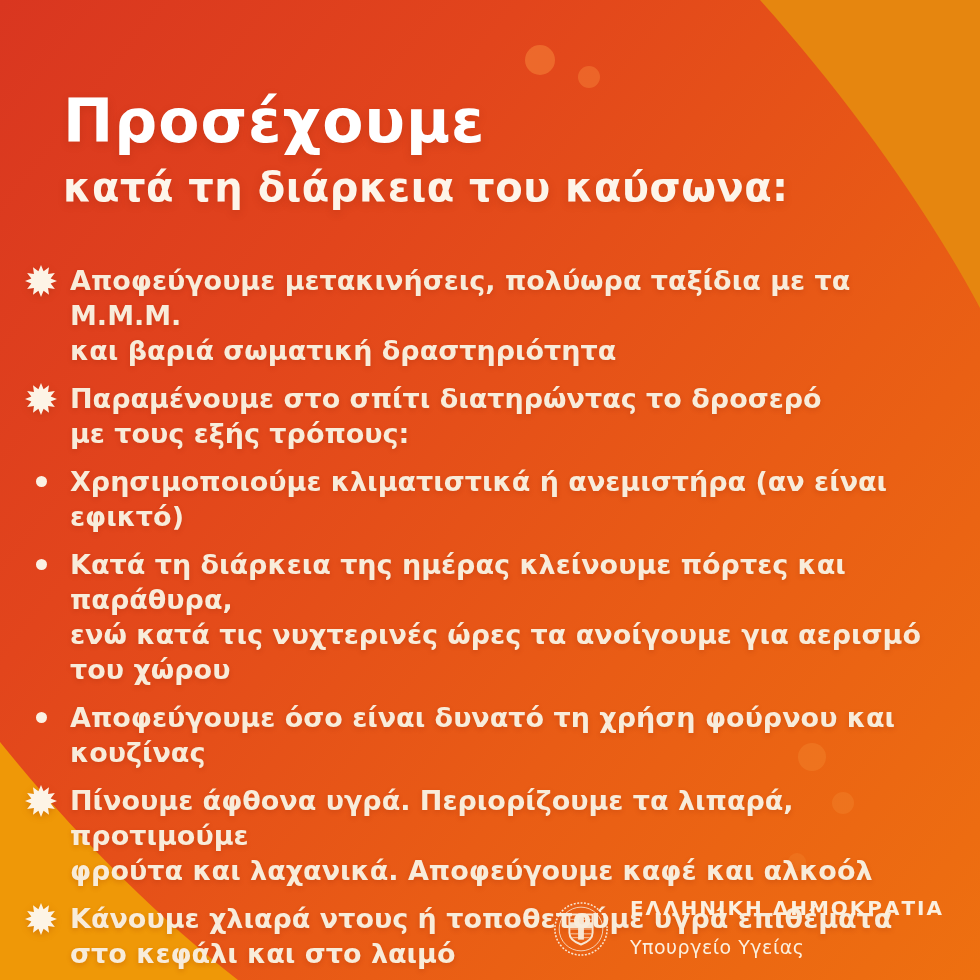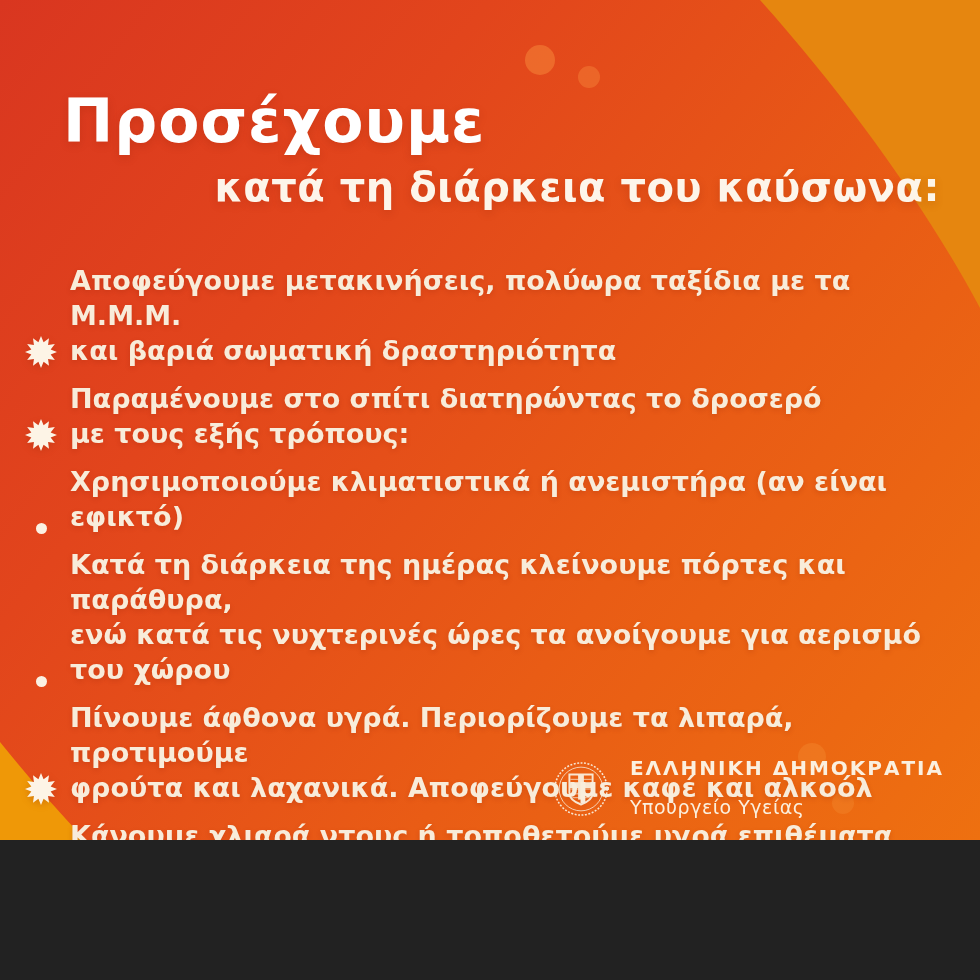--- a/index.html
+++ b/index.html
@@ -1,35 +1,35 @@
 <!DOCTYPE html>
 <html lang="el"><head>
 <meta charset="utf-8">
 <style>
   html,body{margin:0;padding:0;background:#222;}
   .poster{
     position:relative;
-    width:980px;height:840px;
+    width:980px;height:980px;
     overflow:hidden;
     background:linear-gradient(128deg,#d93620 0%,#e2451c 30%,#e95c15 65%,#ee7010 100%);
     font-family:"DejaVu Sans","Liberation Sans",sans-serif;
   }
   .bg-decor{position:absolute;inset:0;width:980px;height:980px;display:block;}
   .content{position:absolute;inset:0;}
   .header{margin:90px 40px 0 63px;}
   .title{
     margin:0;color:#ffffff;font-size:60px;font-weight:bold;line-height:1.05;
     letter-spacing:1px;text-shadow:0 3px 8px rgba(140,30,0,.22);
   }
   .subtitle{
     margin:12px 0 0 0;color:#fdf5ea;font-size:40px;font-weight:bold;line-height:1.1;
-    letter-spacing:.5px;text-shadow:0 3px 8px rgba(140,30,0,.22);text-align:right;
+    letter-spacing:.5px;text-shadow:0 3px 8px rgba(140,30,0,.22);
   }
   .tips{margin:54px 20px 0 24px;}
-  .tip{display:flex;align-items:flex-end;margin-bottom:13px;}
+  .tip{display:flex;align-items:flex-start;margin-bottom:13px;}
   .tip:last-child{margin-bottom:0;}
   .icon-box{flex:0 0 34px;width:34px;display:flex;justify-content:center;margin-right:12px;}
   .sun{width:32px;height:32px;margin-top:2px;filter:drop-shadow(0 2px 3px rgba(140,30,0,.25));}
   .dot{width:11px;height:11px;border-radius:50%;background:#fbf1e3;margin-top:12px;}
   .tip-text{
     color:#f8ecda;font-size:27px;font-weight:600;line-height:35px;
     white-space:pre-line;text-shadow:0 2px 5px rgba(140,30,0,.22);
   }
   .footer{
     position:absolute;right:36px;bottom:20px;
@@ -95,20 +95,26 @@
 
       <div class="tip">
         <span class="icon-box">
             <span class="dot"></span>
           </span>
         <span class="tip-text">Κατά τη διάρκεια της ημέρας κλείνουμε πόρτες και παράθυρα,
 ενώ κατά τις νυχτερινές ώρες τα ανοίγουμε για αερισμό
 του χώρου</span>
       </div>
 
+      <div class="tip">
+        <span class="icon-box">
+            <span class="dot"></span>
+          </span>
+        <span class="tip-text">Αποφεύγουμε όσο είναι δυνατό τη χρήση φούρνου και κουζίνας</span>
+      </div>
 
       <div class="tip">
         <span class="icon-box">
           <svg class="sun" viewBox="0 0 32 32">
               <polygon fill="#fdf4e6" points="32,16 25.66,18.59 29.86,24 23.07,23.07 24,29.86 18.59,25.66 16,32 13.41,25.66 8,29.86 8.93,23.07 2.14,24 6.34,18.59 0,16 6.34,13.41 2.14,8 8.93,8.93 8,2.14 13.41,6.34 16,0 18.59,6.34 24,2.14 23.07,8.93 29.86,8 25.66,13.41"></polygon>
               <circle cx="16" cy="16" r="8.6" fill="#fdf4e6"></circle>
             </svg>
         </span>
         <span class="tip-text">Πίνουμε άφθονα υγρά. Περιορίζουμε τα λιπαρά, προτιμούμε
 φρούτα και λαχανικά. Αποφεύγουμε καφέ και αλκοόλ</span>

